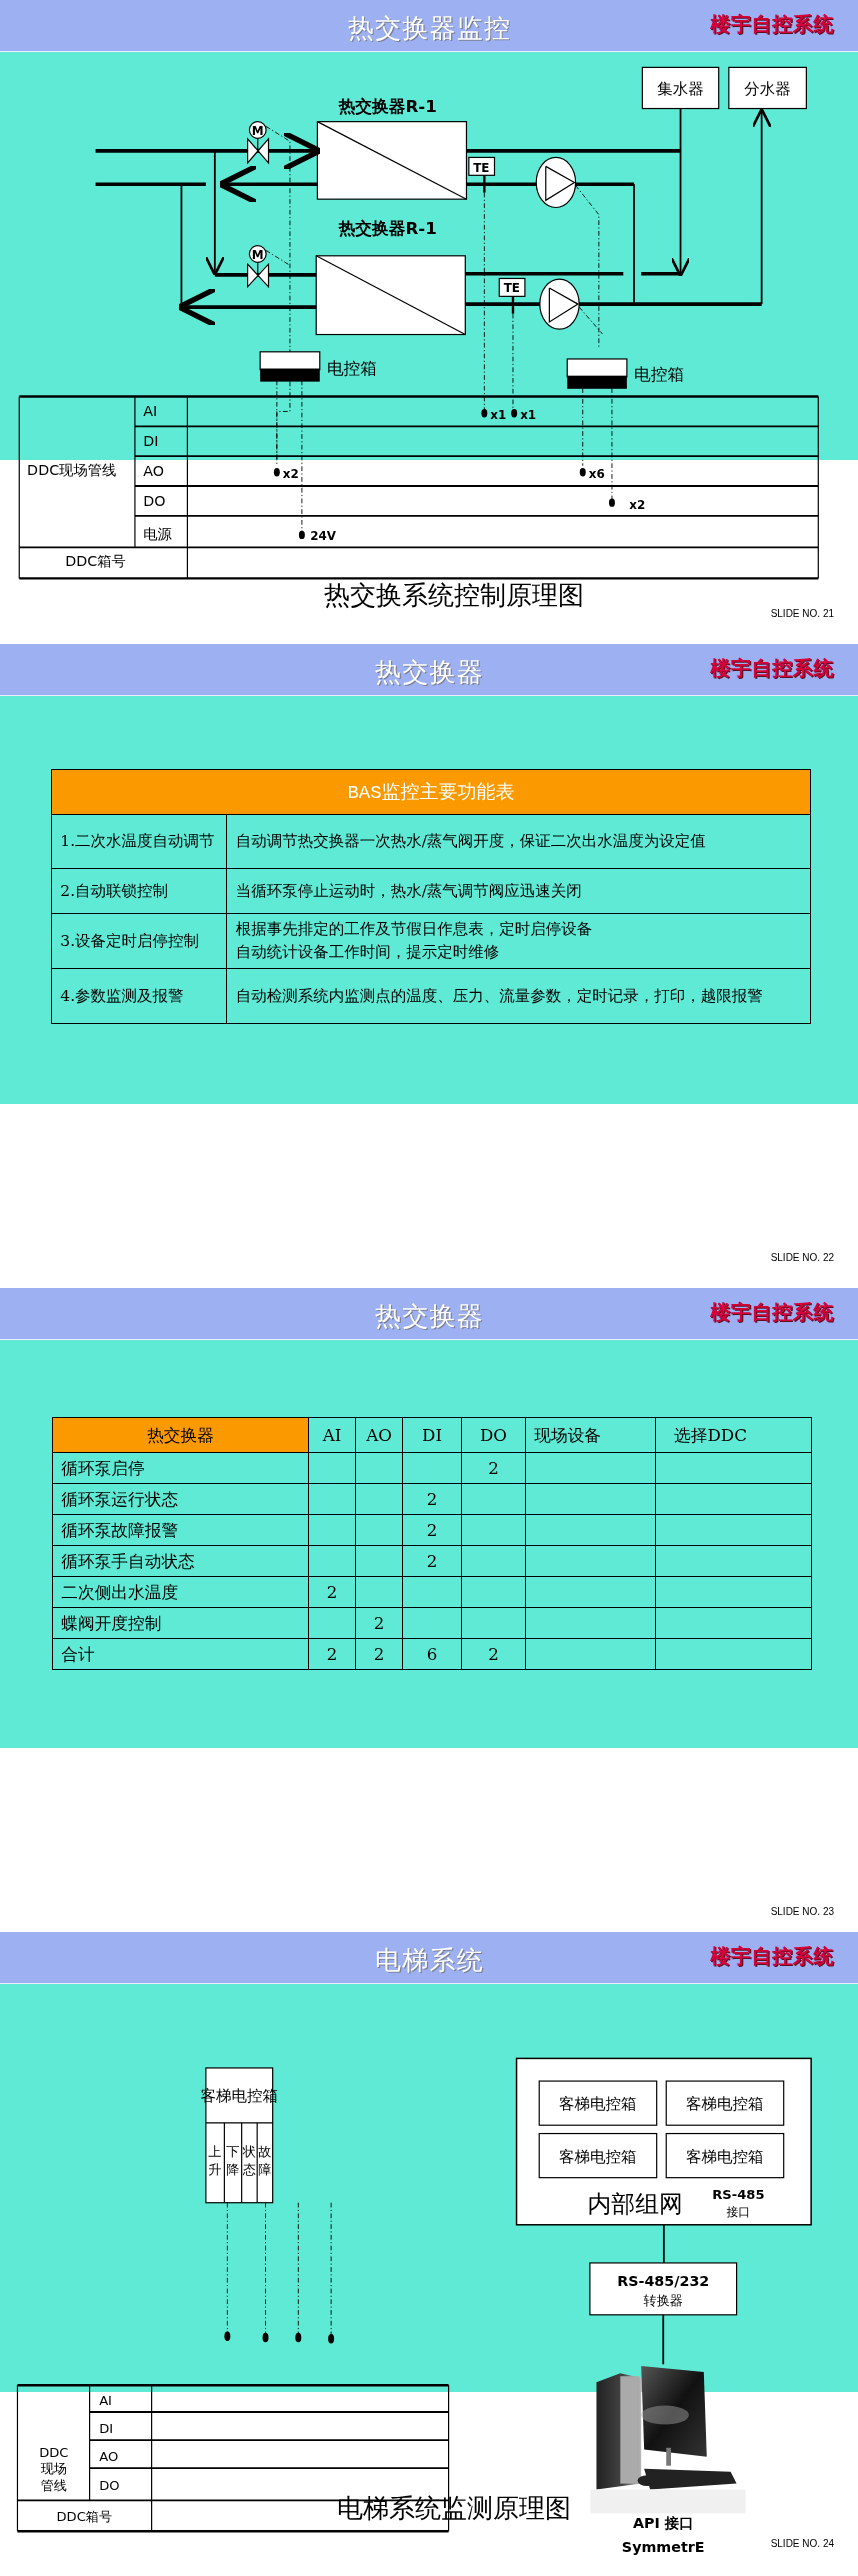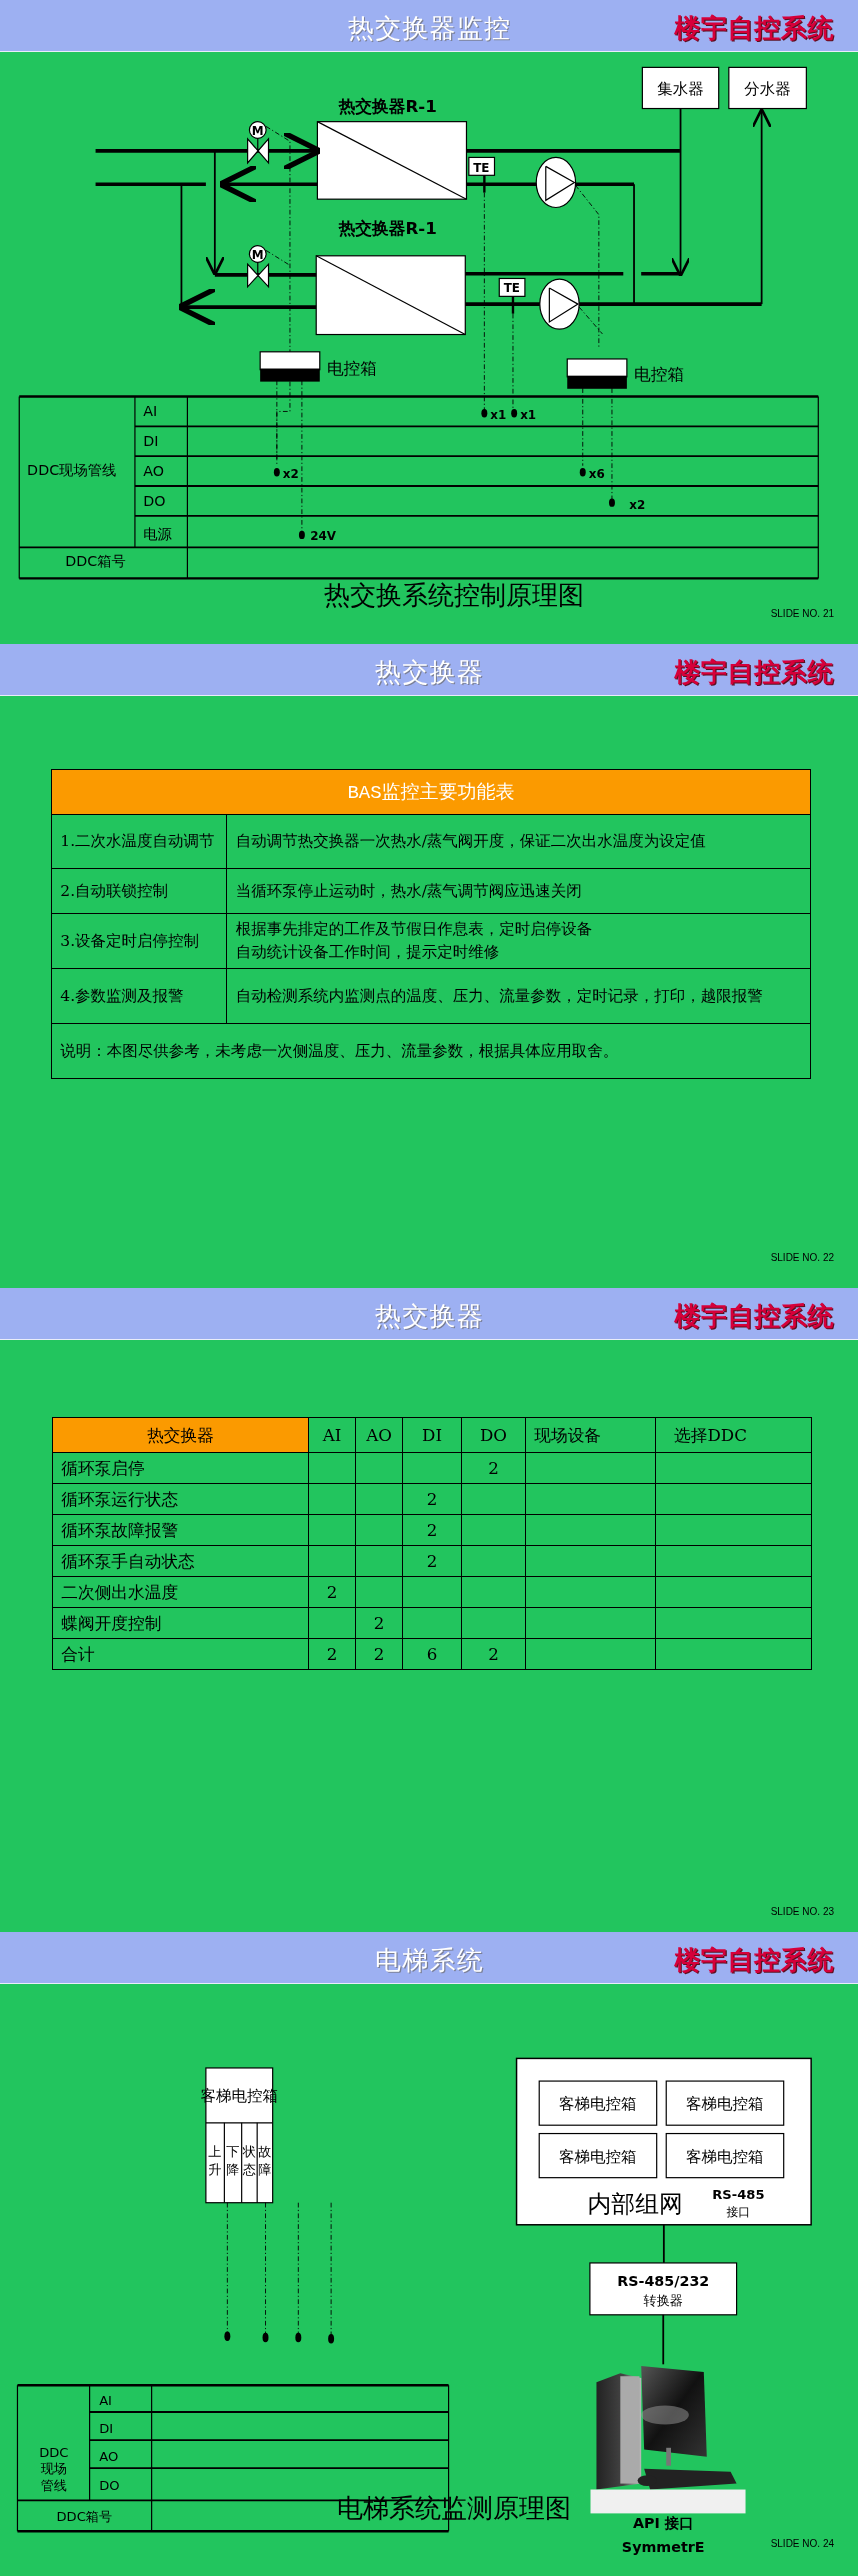--- a/index.html
+++ b/index.html
@@ -1,20 +1,20 @@
 <!DOCTYPE html>
 <html style="font-size:9.5px"><head>
 <meta charset="utf-8">
 <style>
   * { box-sizing: border-box; margin: 0; padding: 0; }
   body { width: 859px; height: 2576px; background: #ffffff; font-family: "DejaVu Sans", "Liberation Sans", sans-serif; color: #000; position: relative; overflow: hidden; }
-  .slide { position: absolute; left: 0; width: 859px; height: 644px; background: #22c55e; }
+  .slide { position: absolute; left: 0; width: 859px; height: 460px; background: #5eead4; }
   .hdr { position: absolute; left: 0; top: 0; width: 859px; height: 52px; background: #9db0f2; border-bottom: 1.8px solid #e9edf9; }
   .hdr-title { position: absolute; left: 0; right: 0; top: 10.7px; text-align: center; font-size: 26px; color: #fff; text-shadow: 1.2px 1.2px 0.6px #7a7f95; letter-spacing: 1.2px; }
-  .hdr-brand { position: absolute; right: 25px; top: 10.7px; font-size: 26px; color: #d6003a; font-weight: bold; text-shadow: 1.2px 1.2px 0 #5a1020; letter-spacing: 0.6px; }
+  .hdr-brand { position: absolute; right: 25px; top: 10.7px; font-size: 20px; color: #d6003a; font-weight: bold; text-shadow: 1.2px 1.2px 0 #5a1020; letter-spacing: 0.6px; }
   .slide-no { position: absolute; right: 25px; font-size: 10px; font-family: "Liberation Sans", sans-serif; }
   svg text { font-family: "DejaVu Sans", sans-serif; }
   .caption { position: absolute; left: 12px; right: 0; text-align: center; font-size: 26px; font-family: "DejaVu Serif", serif; margin-left: 37px; }
   table.grid { border-collapse: collapse; position: absolute; font-family: "DejaVu Serif", serif; }
   table.grid td, table.grid th { border: 1.2px solid #000; font-weight: normal; text-align: left; vertical-align: middle; }
   .orange { background: #fb9a00; }
 </style>
 </head>
 <body>
 
@@ -191,23 +191,20 @@
     <tr style="height:55px;font-size:15.5px;">
       <td style="padding-left:8.3px;">3.设备定时启停控制</td>
       <td style="padding:3.6px 8.3px;line-height:22.7px;">
         <div>根据事先排定的工作及节假日作息表，定时启停设备</div>
         <div>自动统计设备工作时间，提示定时维修</div>
       </td>
     </tr>
     <tr style="height:55px;font-size:15.5px;">
       <td style="padding-left:8.3px;">4.参数监测及报警</td>
       <td style="padding:3.6px 8.3px;line-height:22.7px;">自动检测系统内监测点的温度、压力、流量参数，定时记录，打印，越限报警</td>
-    </tr>
-    <tr style="height:55px;font-size:15.5px;">
-      <td colspan="2" style="padding-left:8.3px;">说明：本图尽供参考，未考虑一次侧温度、压力、流量参数，根据具体应用取舍。</td>
     </tr>
   </tbody>
     </table>
 
   <div class="slide-no" style="top:608px;">SLIDE NO. 22</div>
 </div>
 
 <div class="slide" style="top:1288px;">
   <div class="hdr">
     <div class="hdr-title">热交换器</div>

